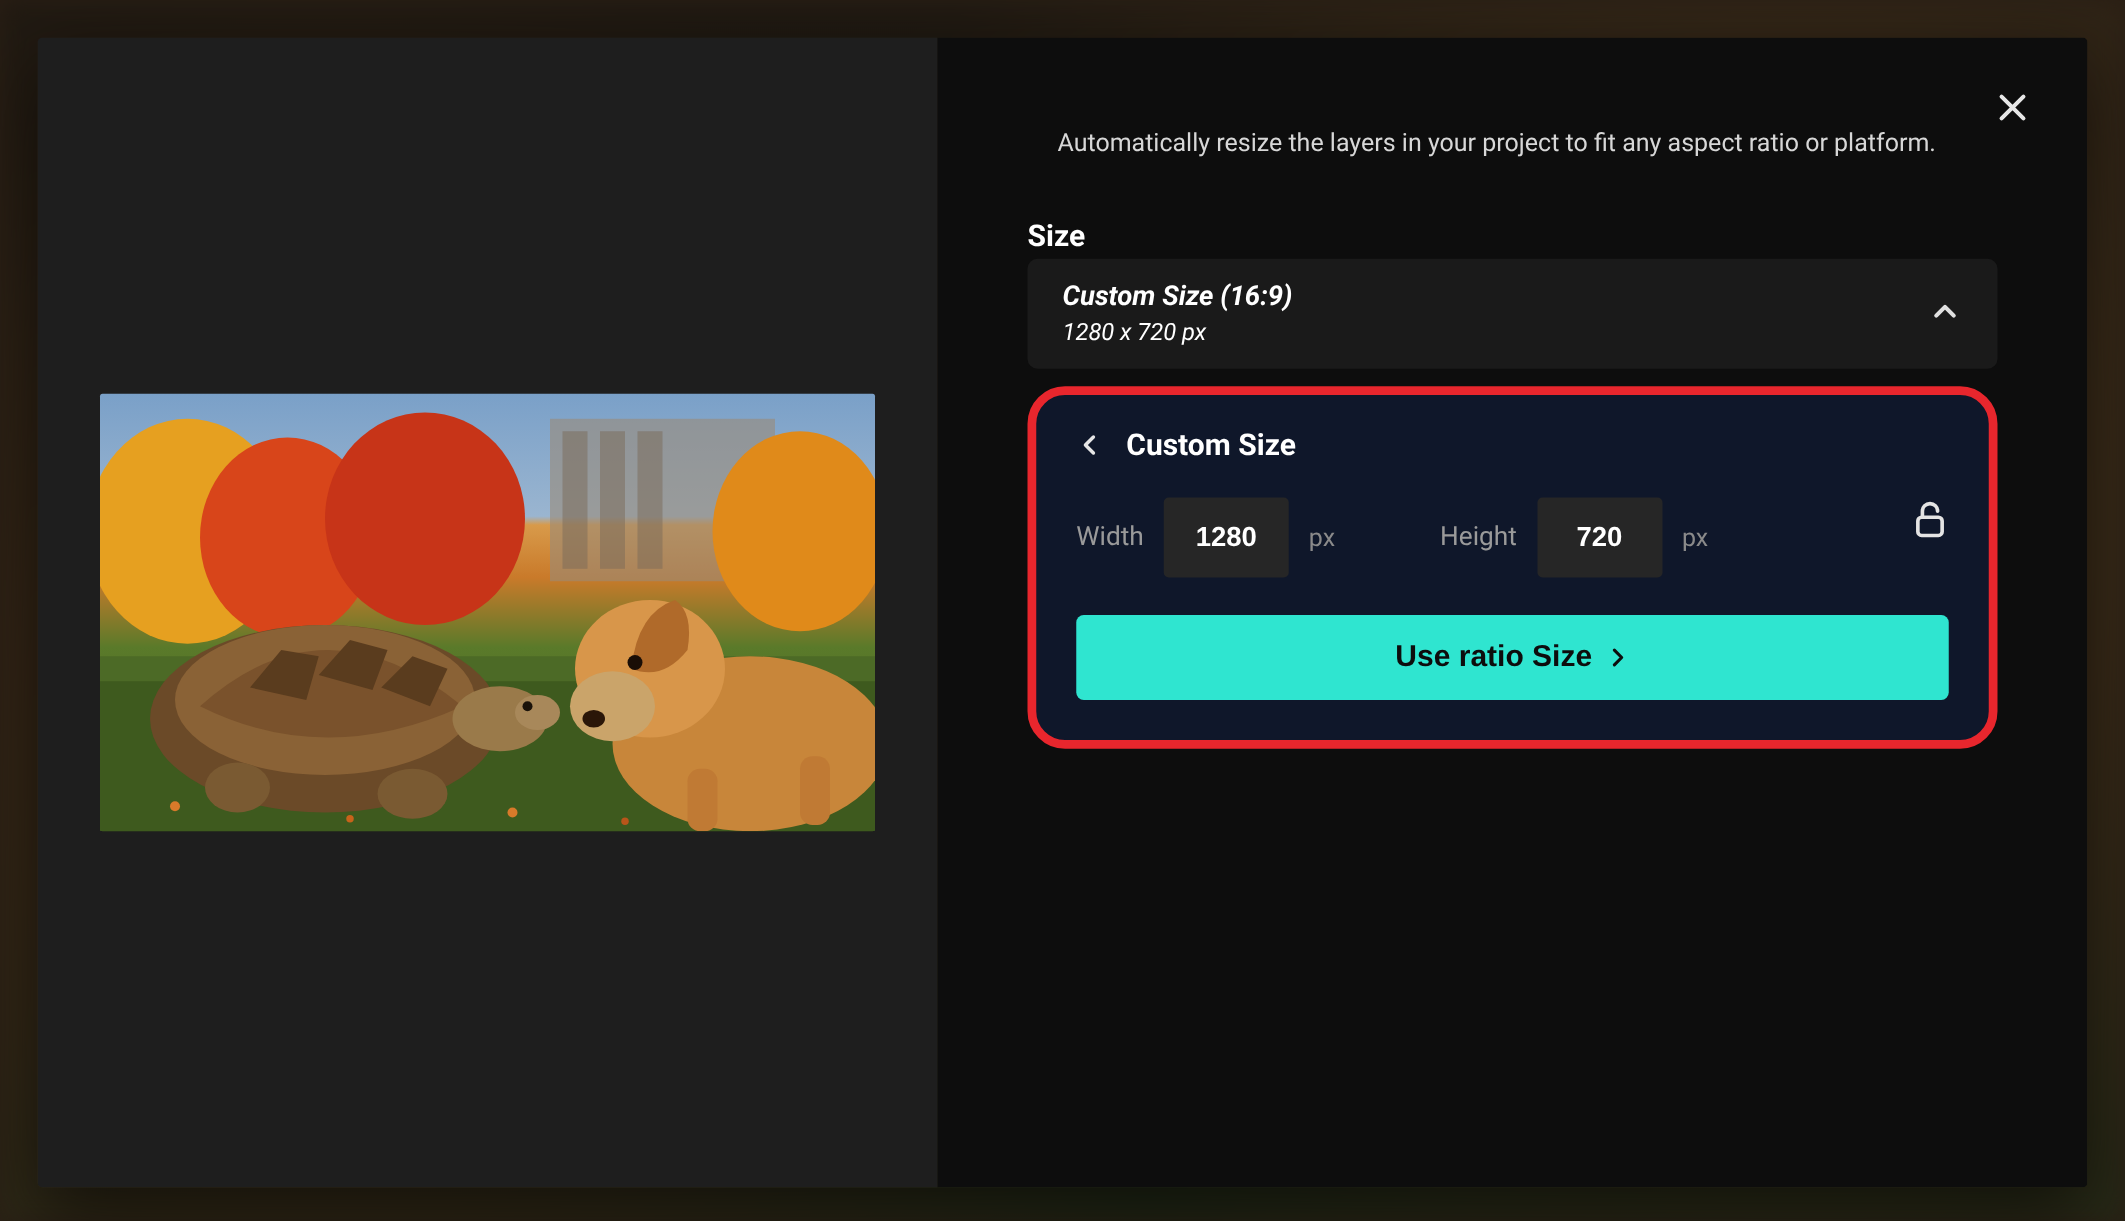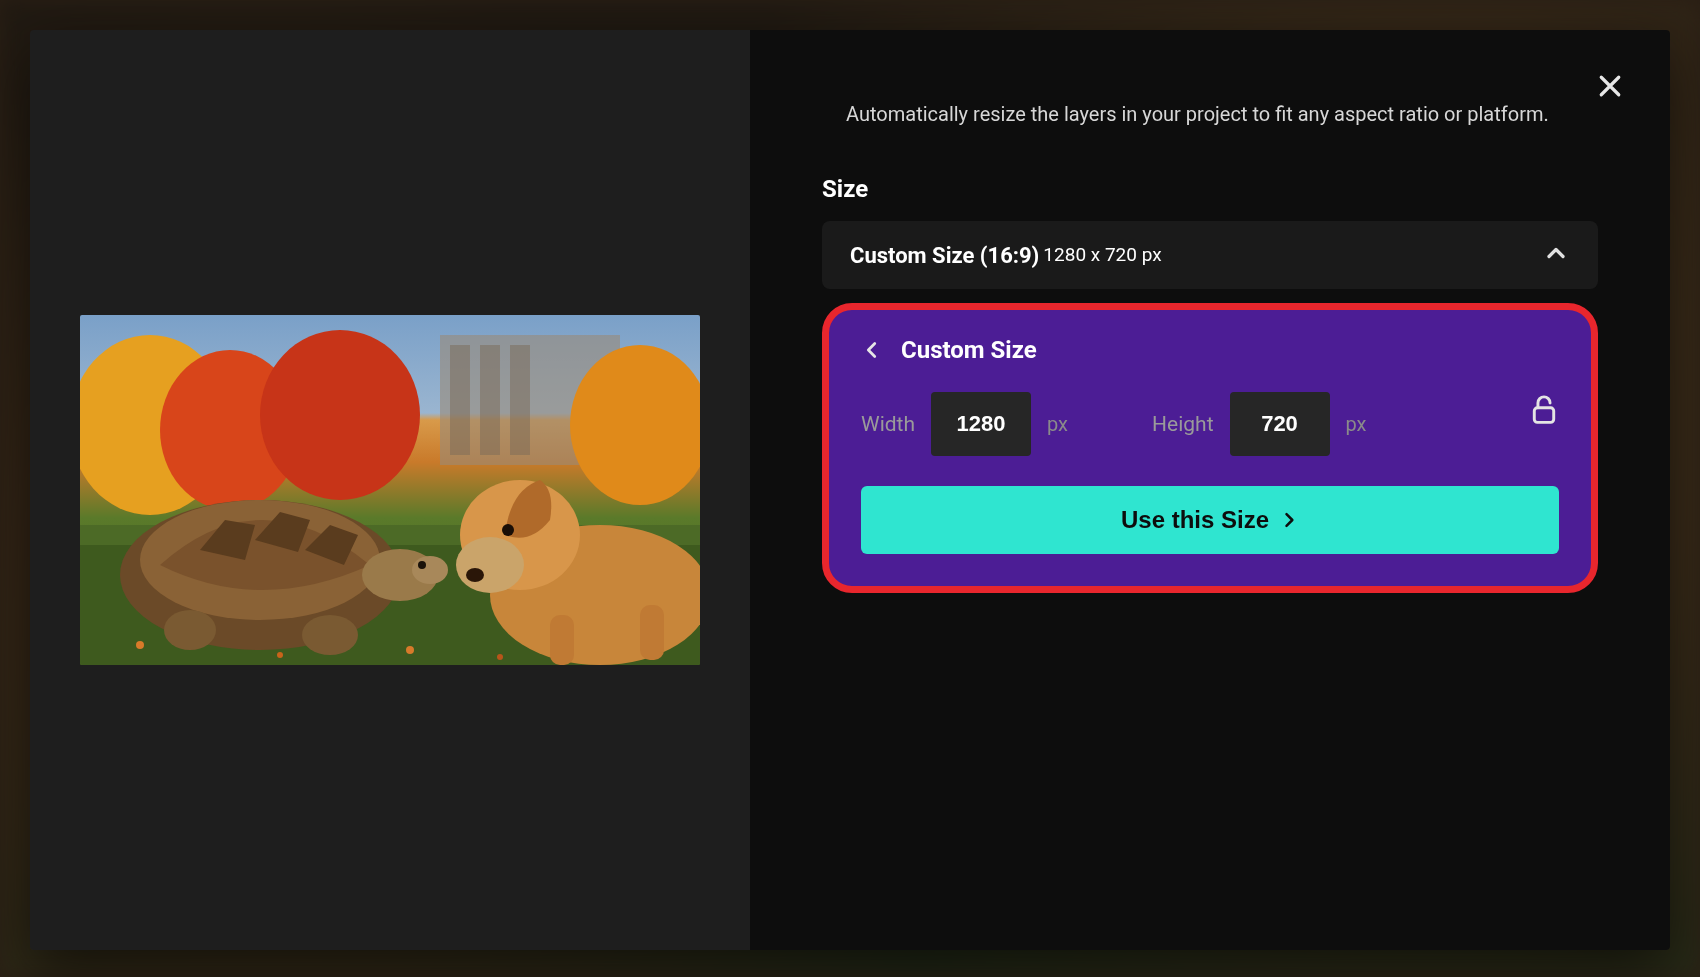--- a/index.html
+++ b/index.html
@@ -76,43 +76,43 @@
     font-size: 20px;
     line-height: 1.45;
     color: #d7d7d7;
     margin-bottom: 46px;
     max-width: 740px;
     margin-left: 24px;
   }
   .size-label {
     font-size: 24px;
     font-weight: 700;
-    margin-bottom: 18px;
+    margin-bottom: 4px;
   }
   .size-select {
     background: #1a1a1a;
     border-radius: 8px;
     padding: 18px 28px;
     display: flex;
     align-items: center;
     justify-content: space-between;
     cursor: pointer;
   }
-  .size-select .left { display: flex; flex-direction: row; gap: 4px; }
+  .size-select .left { display: flex; flex-direction: column; gap: 4px; font-style: italic; }
   .size-select .name { font-size: 22px; font-weight: 700; color: #fff; }
   .size-select .dims { font-size: 19px; color: #ffffff; }
   .size-select .chev { color: #e0e0e0; }
   .size-select .chev svg { width: 28px; height: 28px; }
 
   .highlight-box {
     margin-top: 14px;
     border: 7px solid #e8262d;
     border-radius: 30px;
     padding: 26px 32px 32px 32px;
-    background: #4c1d95;
+    background: #0f172a;
   }
   .custom-header {
     display: flex;
     align-items: center;
     gap: 18px;
     margin-bottom: 28px;
   }
   .custom-header .back { cursor: pointer; color: #e6e6e6; display:flex; }
   .custom-header .back svg { width: 22px; height: 22px; }
   .custom-header .label { font-size: 24px; font-weight: 700; }
@@ -271,21 +271,21 @@
         </div>
         <div class="lock">
           <svg viewBox="0 0 24 28">
             <path d="M7 13 V9 a5 5 0 0 1 10 0" stroke="currentColor" stroke-width="2.4" fill="none" stroke-linecap="round"></path>
             <rect x="4" y="13" width="16" height="12" rx="2.5" stroke="currentColor" stroke-width="2.4" fill="none"></rect>
           </svg>
         </div>
       </div>
 
       <button class="use-btn">
-        <span>Use this Size</span>
+        <span>Use ratio Size</span>
         <svg viewBox="0 0 24 24">
             <path d="M9 5 L16 12 L9 19" stroke="currentColor" stroke-width="3" fill="none" stroke-linecap="round" stroke-linejoin="round"></path>
           </svg>
       </button>
     </div>
 
   </div>
 </div>
 
 </body></html>

